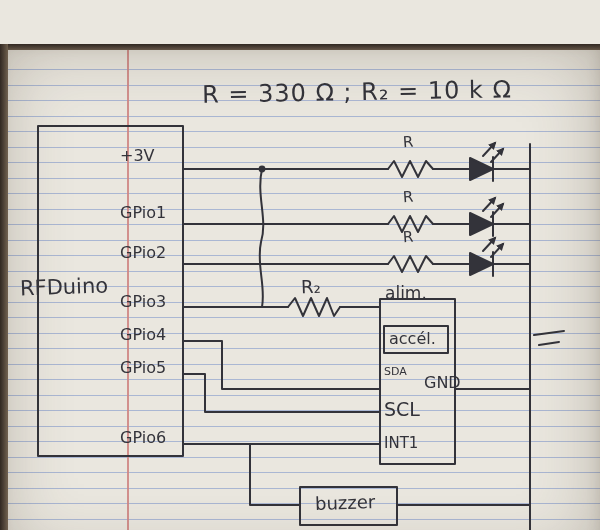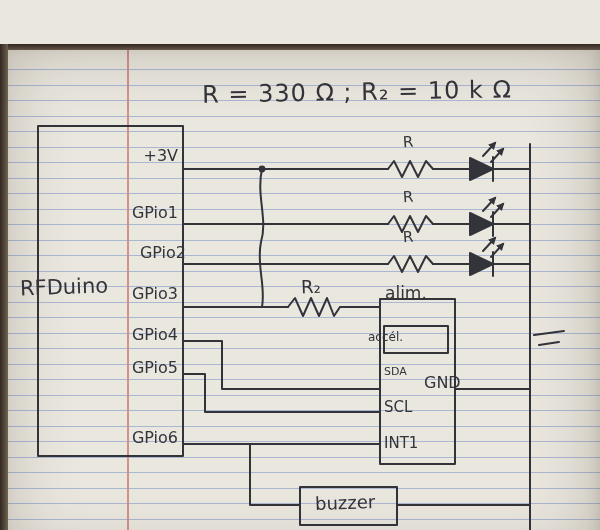--- a/index.html
+++ b/index.html
@@ -18,21 +18,21 @@
     box-shadow:inset 0 0 70px rgba(70,55,40,.30), inset 0 0 14px rgba(70,55,40,.16)}
   .edge-top{position:absolute;left:0;top:0;width:100%;height:6px;
     background:linear-gradient(180deg,#2c2522,#6e5f50)}
   .edge-left{position:absolute;left:0;top:0;width:8px;height:100%;
     background:linear-gradient(90deg,#2c2522,#7c6c5a)}
   .margin-line{position:absolute;left:127px;top:0;width:2px;height:100%;
     background:#cf8684;opacity:.9}
   svg.circuit{position:absolute;left:0;top:0}
   .hw{position:absolute;color:#33333a;white-space:nowrap;line-height:1;
     font-family:"DejaVu Sans",sans-serif}
-  .pin{width:58px;text-align:right;font-size:16px}
+  .pin{width:58px;text-align:left;font-size:16px}
 </style>
 </head>
 <body>
 
 <div class="page">
 
   <div class="margin-line"></div>
 
   <svg class="circuit" width="600" height="530" viewBox="0 0 600 530" stroke="#33333a" stroke-width="2" fill="none" stroke-linecap="round" stroke-linejoin="round">
     <defs>
@@ -102,35 +102,35 @@
       <path d="M539,301 L559,298"></path>
     </g>
   </svg>
 
   <div class="hw" style="left:202px;top:36px;font-size:24px;letter-spacing:1px;transform:rotate(-1deg)">R = 330 Ω  ;  R₂ = 10 k Ω</div>
 
   <div class="hw" style="left:20px;top:233px;font-size:21px;transform:rotate(-2deg)">RFDuino</div>
 
   <div class="hw pin" style="left:120px;top:104px">+3V</div>
   <div class="hw pin" style="left:120px;top:161px">GPio1</div>
-  <div class="hw pin" style="left:128px;top:201px">GPio2</div>
-  <div class="hw pin" style="left:120px;top:242px">GPio3</div>
+  <div class="hw pin" style="left:120px;top:201px">GPio2</div>
+  <div class="hw pin" style="left:120px;top:250px">GPio3</div>
   <div class="hw pin" style="left:120px;top:283px">GPio4</div>
   <div class="hw pin" style="left:120px;top:316px">GPio5</div>
   <div class="hw pin" style="left:120px;top:386px">GPio6</div>
 
   <div class="hw" style="left:403px;top:91px;font-size:15px;transform:rotate(-4deg)">R</div>
   <div class="hw" style="left:403px;top:146px;font-size:15px;transform:rotate(-4deg)">R</div>
   <div class="hw" style="left:403px;top:186px;font-size:15px;transform:rotate(-4deg)">R</div>
   <div class="hw" style="left:301px;top:234px;font-size:18px;transform:rotate(-2deg)">R₂</div>
 
   <div class="hw" style="left:385px;top:241px;font-size:17px">alim.</div>
-  <div class="hw" style="left:368px;top:287px;font-size:12px">accél.</div>
+  <div class="hw" style="left:389px;top:287px;font-size:16px">accél.</div>
   <div class="hw" style="left:384px;top:322px;font-size:11px">SDA</div>
-  <div class="hw" style="left:384px;top:356px;font-size:15px">SCL</div>
+  <div class="hw" style="left:384px;top:356px;font-size:19px">SCL</div>
   <div class="hw" style="left:384px;top:392px;font-size:15px">INT1</div>
   <div class="hw" style="left:424px;top:331px;font-size:16px">GND</div>
 
   <div class="hw" style="left:315px;top:450px;font-size:18px;transform:rotate(-2deg)">buzzer</div>
 
   <div class="edge-top"></div>
   <div class="edge-left"></div>
   <div class="vignette"></div>
 </div>
 

